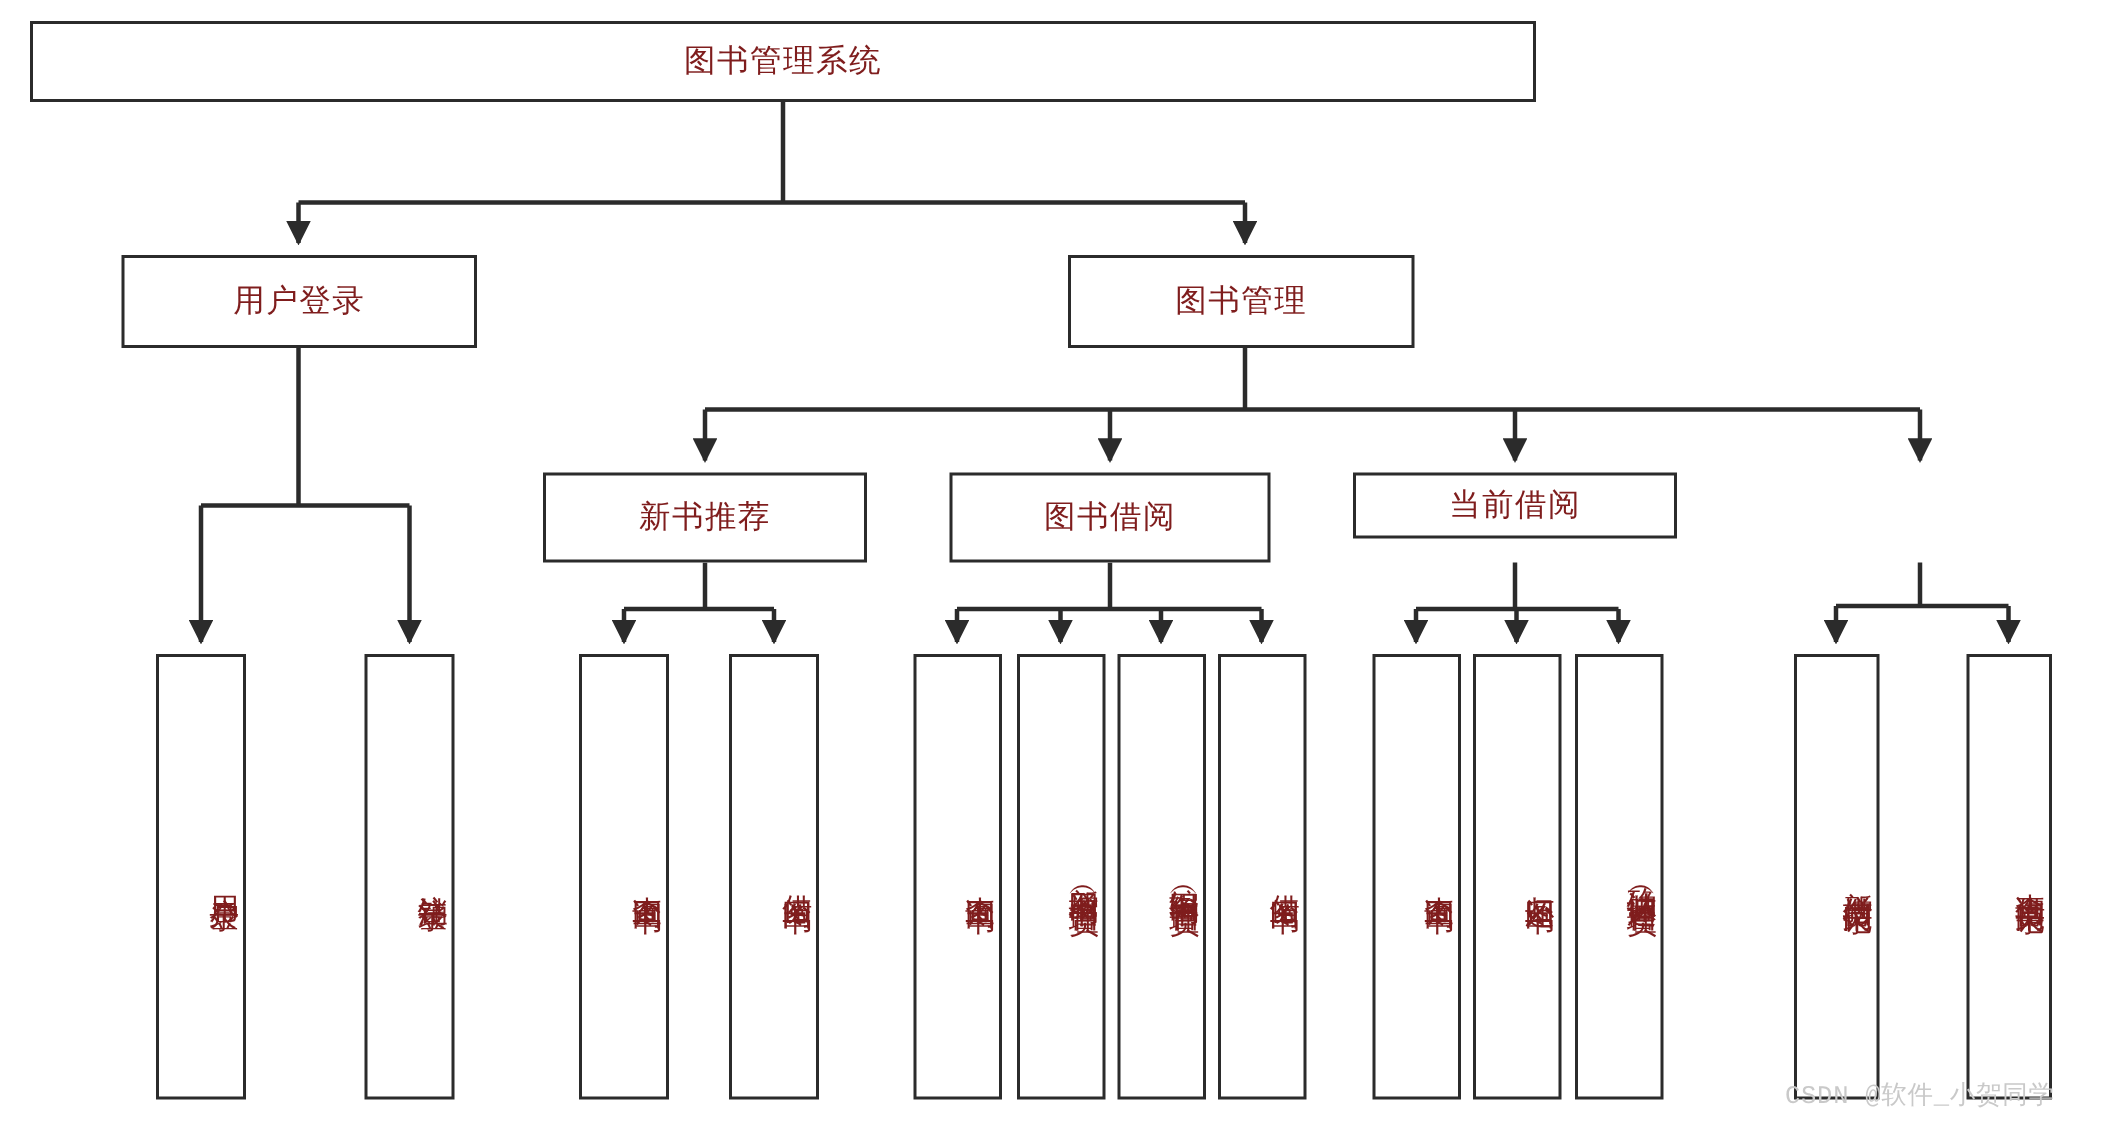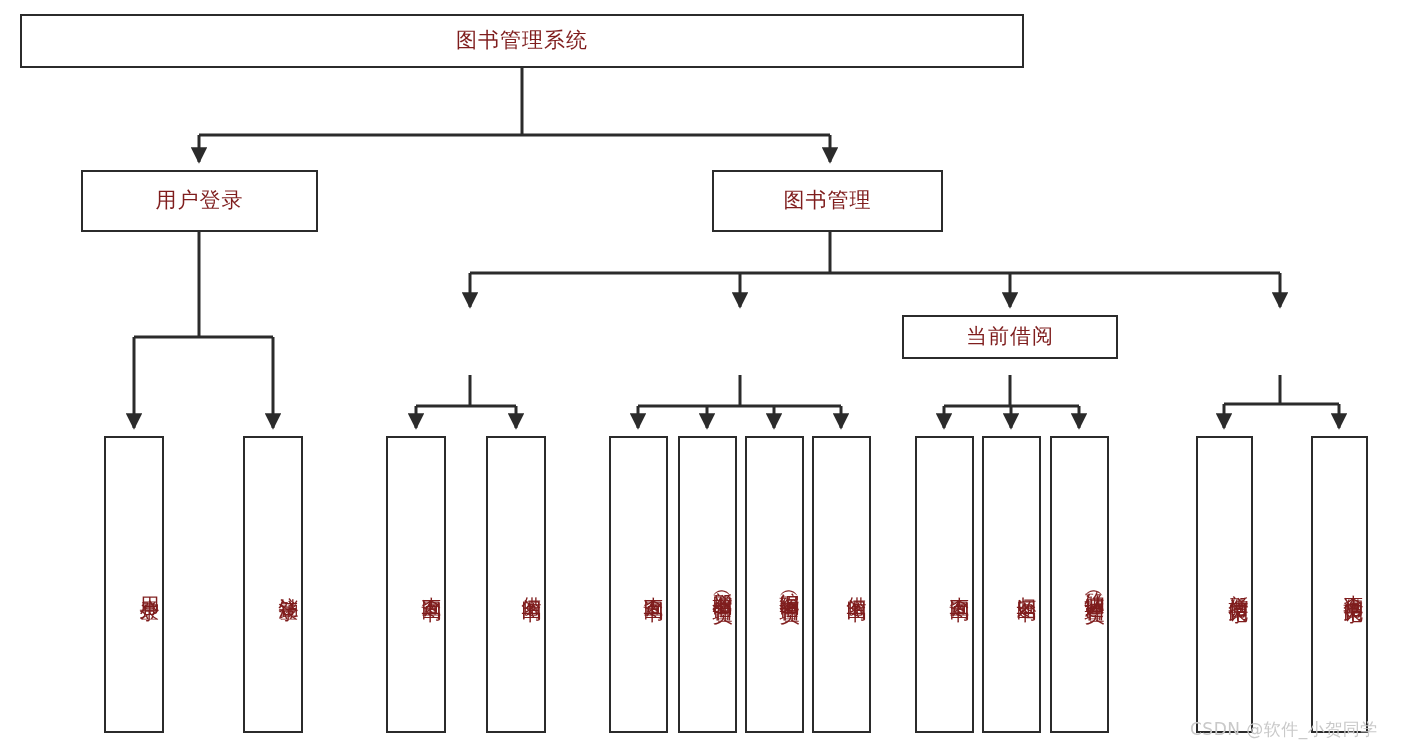--- a/index.html
+++ b/index.html
@@ -52,20 +52,21 @@
     justify-content: center;
     text-align: center;
   }
   .watermark {
     position: absolute;
     color: #c9c9c9;
     font-size: 17px;
     letter-spacing: 0.5px;
     white-space: nowrap;
     user-select: none;
+    font-family: Liberation Mono, monospace;
   }
 </style>
 </head>
 <body>
 
 <div id="canvas">
 
   <svg id="diagram-svg" viewBox="0 0 1405 747" xmlns="http://www.w3.org/2000/svg">
     <defs>
       <marker id="arrow" viewBox="0 0 10 10" refX="9" refY="5" markerWidth="5.5" markerHeight="5.5" orient="auto-start-reverse">
@@ -120,20 +121,26 @@
     <span>图书管理系统</span>
   </div>
 
   <div class="node-box node-h" style="left:81px; top:170px; width:237px; height:62px;">
     <span>用户登录</span>
   </div>
   <div class="node-box node-h" style="left:712px; top:170px; width:231px; height:62px;">
     <span>图书管理</span>
   </div>
 
+  <div class="node-box node-h" style="left:362px; top:315px; width:216px; height:60px;">
+    <span>新书推荐</span>
+  </div>
+  <div class="node-box node-h" style="left:633px; top:315px; width:214px; height:60px;">
+    <span>图书借阅</span>
+  </div>
   <div class="node-box node-h" style="left:902px; top:315px; width:216px; height:44px;">
     <span>当前借阅</span>
   </div>
 
   <div class="node-box node-v" style="left:104px; top:436px; width:60px; height:297px;">
     <span>用户登录</span>
   </div>
   <div class="node-box node-v" style="left:243px; top:436px; width:60px; height:297px;">
     <span>注销登录</span>
   </div>

